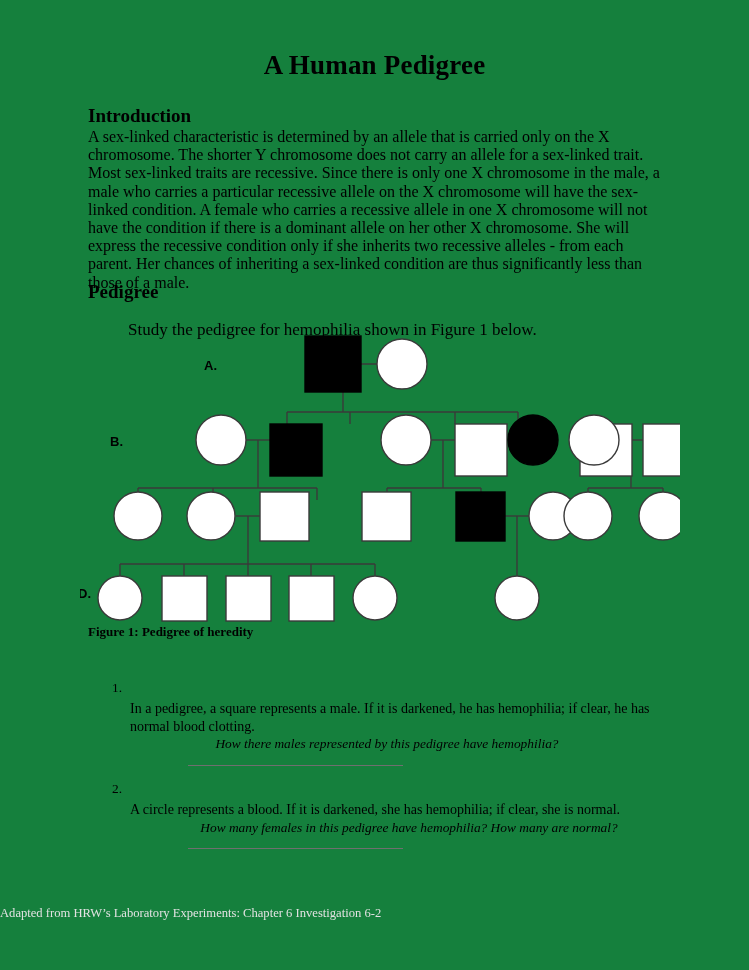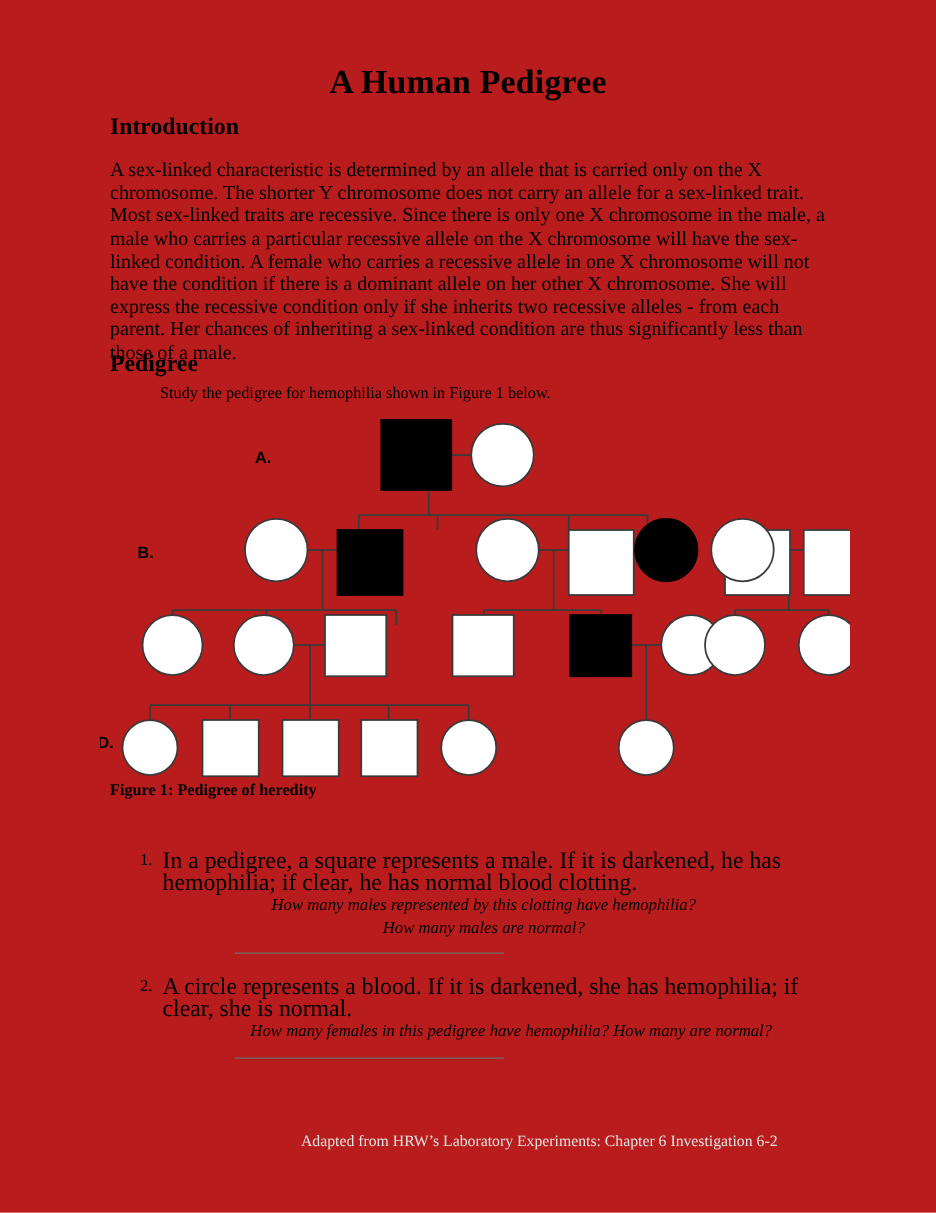--- a/index.html
+++ b/index.html
@@ -13,55 +13,55 @@
     position: relative;
     font-family: "Liberation Serif", "DejaVu Serif", serif;
     color: #000000;
     overflow: hidden;
   }
   .page {
     position: absolute;
     left: 0; top: 0;
     width: 749px;
     height: 970px;
-    background: #b91c1c;
+    background: #15803d;
   }
   .doc-title {
     position: absolute;
     left: 0; top: 50px;
     width: 749px;
     text-align: center;
     font-size: 27px;
     font-weight: bold;
     letter-spacing: 0.2px;
   }
   .section-heading {
     position: absolute;
     font-size: 19px;
     font-weight: bold;
     left: 88px;
   }
-  #h-intro { top: 91px; }
+  #h-intro { top: 105px; }
   #h-proc  { top: 281px; }
 
   .intro-body {
     position: absolute;
     left: 88px;
     top: 128px;
     width: 578px;
     font-size: 16px;
     line-height: 18.2px;
     text-align: left;
   }
   .proc-body {
     position: absolute;
     left: 128px;
-    top: 305px;
+    top: 321px;
     width: 540px;
-    font-size: 13px;
+    font-size: 17px;
     line-height: 18px;
   }
 
   
   .pedigree {
     position: absolute;
     left: 80px;
     top: 330px;
     width: 600px;
     height: 295px;
@@ -85,22 +85,23 @@
   .q-num {
     width: 26px;
     flex: 0 0 26px;
     font-size: 13.4px;
     text-align: right;
     padding-right: 8px;
     box-sizing: border-box;
   }
   .q-text {
     flex: 1 1 auto;
-    font-size: 19px;
+    font-size: 14px;
     line-height: 17.5px;
+    margin-top: 20px;
   }
   .q-italic {
     font-style: italic;
     font-size: 13.4px;
     line-height: 17.5px;
     text-align: center;
     width: 100%;
   }
   .q-italic.left-ind { padding-left: 22px; text-align: center; }
   .answer-line {
@@ -111,21 +112,21 @@
     height: 1px;
   }
   #q1 .answer-line { margin-left: 84px; }
   #q2 .answer-line { margin-left: 84px; }
 
   .footer {
     position: absolute;
     left: 0;
     top: 906px;
     width: 622px;
-    text-align: right;
+    text-align: left;
     font-size: 12.6px;
     color: #e2e2e2;
   }
 </style>
 </head>
 <body>
 
 <div class="page">
 
   <div class="doc-title">A Human Pedigree</div>
@@ -224,22 +225,21 @@
     </svg>
   </div>
 
   <div class="fig-caption">Figure 1: Pedigree of heredity</div>
 
   <div class="q-block" id="q1">
     <div class="q-row">
       <div class="q-num">1.</div>
       <div class="q-text">In a pedigree, a square represents a male. If it is darkened, he has hemophilia; if clear, he has normal blood clotting.</div>
     </div>
-    <div class="q-italic">How many males represented by this clotting have hemophilia?</div>
-    <div class="q-italic">How many males are normal?</div>
+    <div class="q-italic">How there males represented by this pedigree have hemophilia?</div>
     <div class="answer-line"></div>
   </div>
 
   <div class="q-block" id="q2">
     <div class="q-row">
       <div class="q-num">2.</div>
       <div class="q-text">A circle represents a blood. If it is darkened, she has hemophilia; if clear, she is normal.</div>
     </div>
     <div class="q-italic left-ind">How many females in this pedigree have hemophilia? How many are normal?</div>
     <div class="answer-line"></div>

